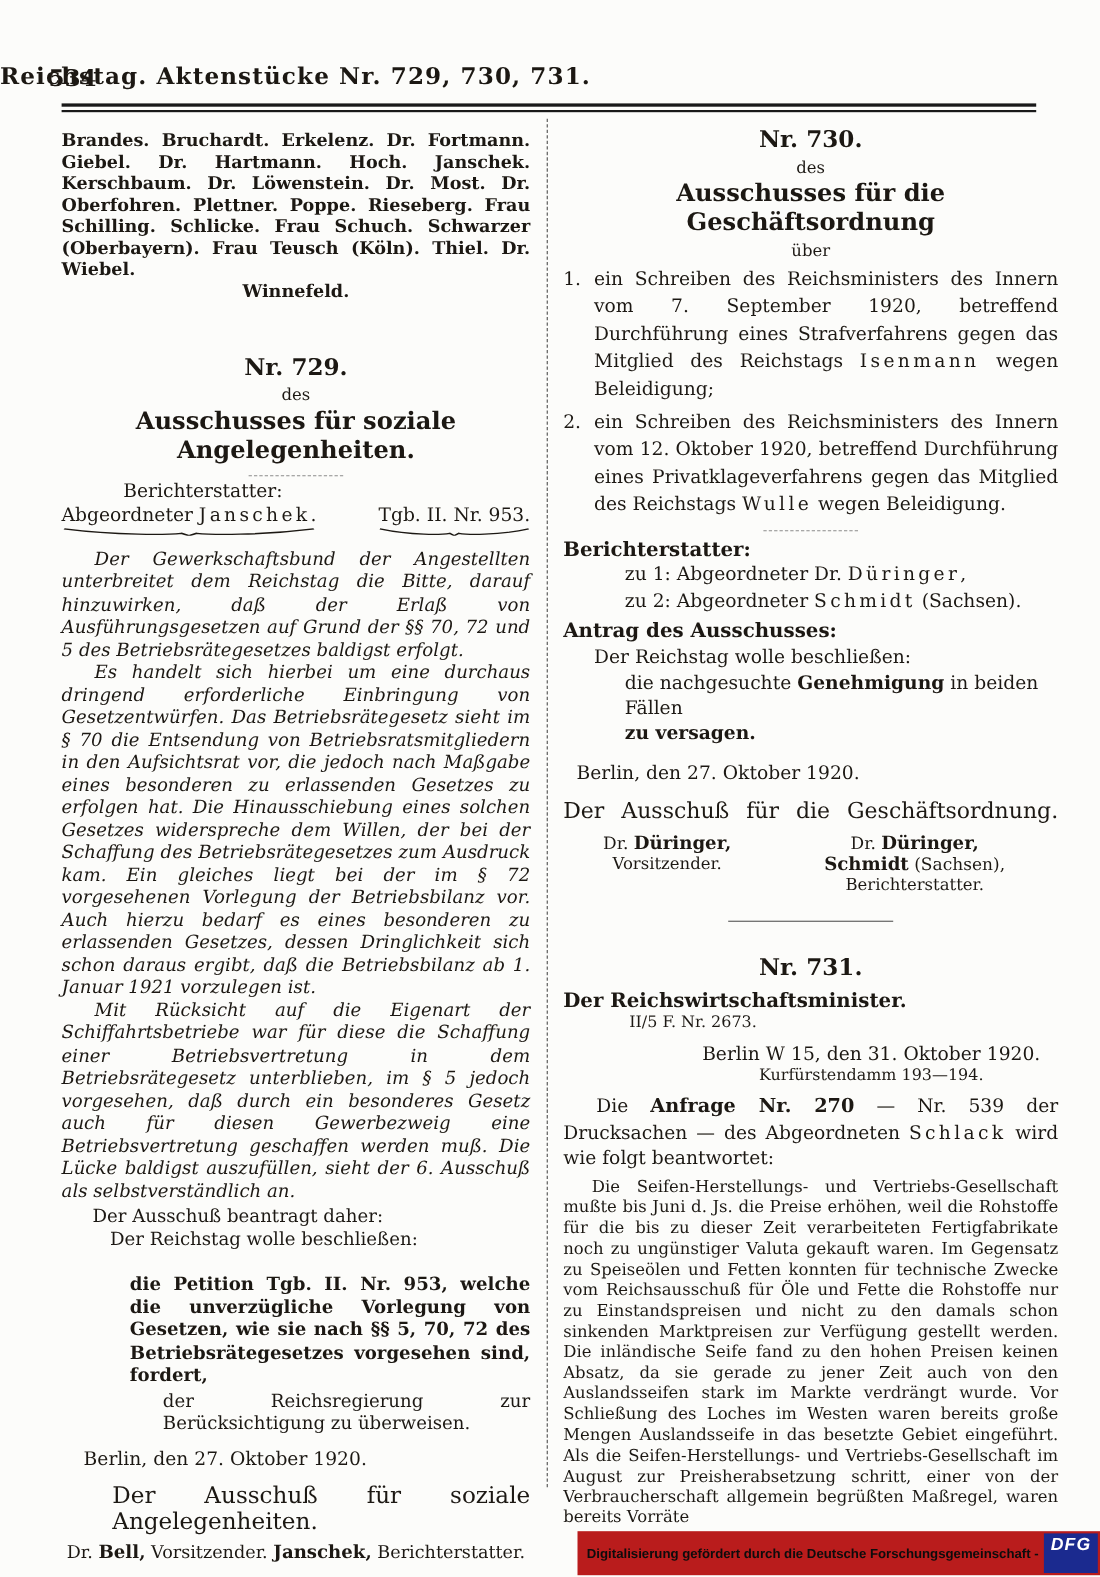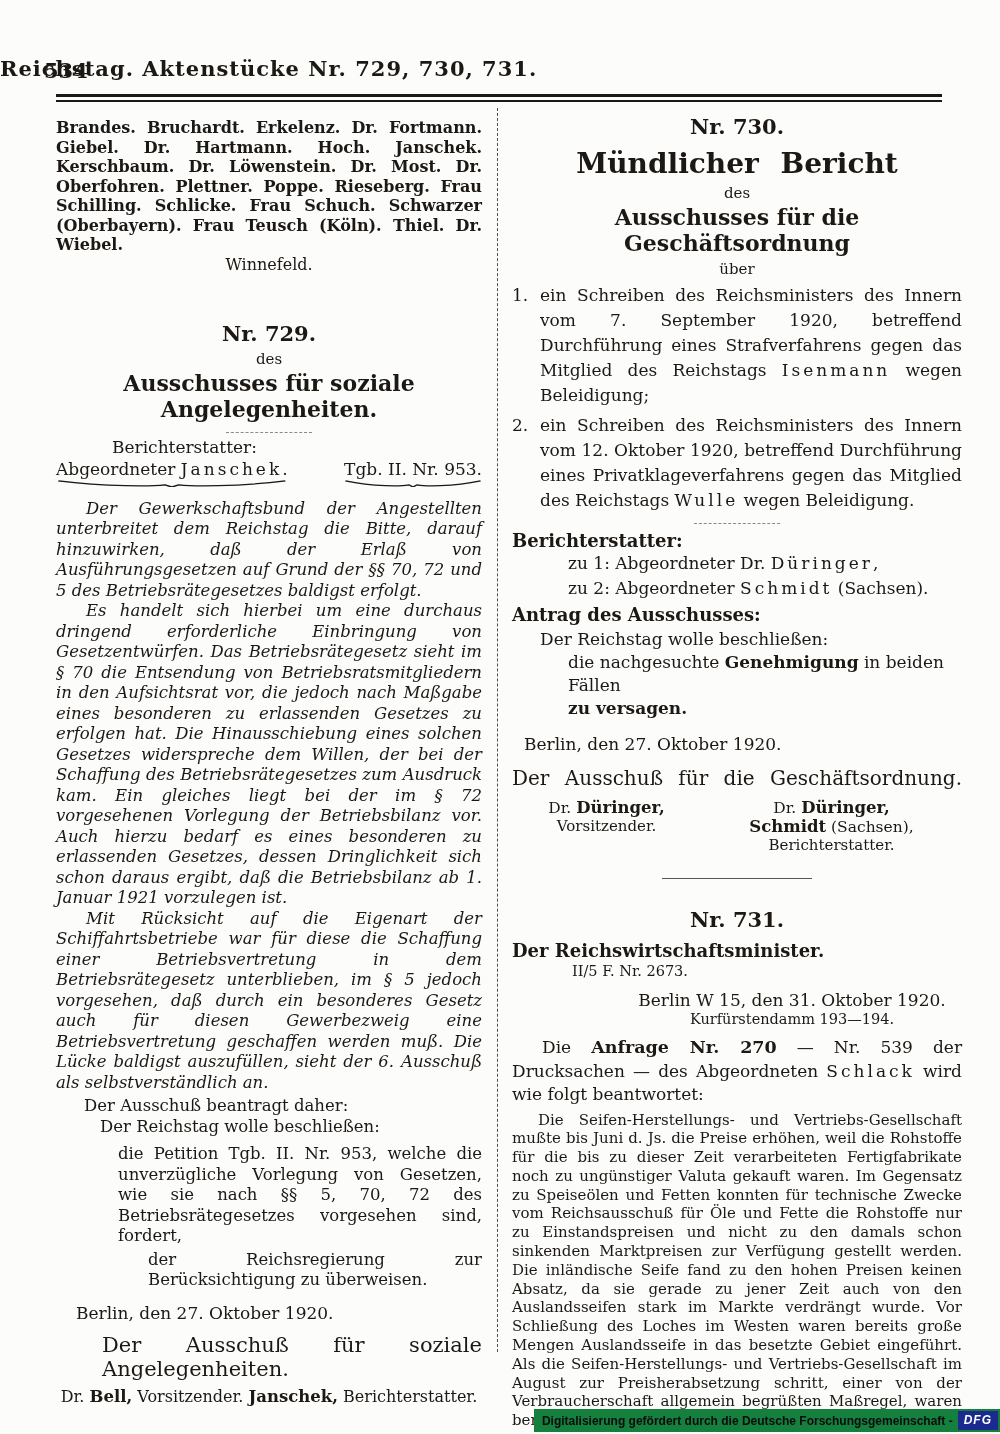--- a/index.html
+++ b/index.html
@@ -9,40 +9,40 @@
   .page-header{position:relative;padding-top:56px;height:34px;}
   .page-num{position:absolute;left:44px;top:58px;font-size:21px;font-weight:bold;}
   .header-title{display:block;font-size:21px;font-weight:bold;letter-spacing:1px;}
   .header-rule{margin:4px 58px 0 56px;height:3px;border-top:3px solid #191919;border-bottom:2px solid #191919;}
   
   .columns{display:flex;align-items:stretch;margin:6px 38px 0 56px;height:1244px;}
   .col-left{flex:none;width:426px;padding-right:15px;}
   .col-right{flex:1;border-left:1px dashed #4d4d4d;padding-left:14px;min-width:0;}
   
   .members{font-weight:bold;font-size:16px;line-height:19.5px;text-align:justify;margin:10px 0 0;}
-  .members-last{font-weight:normal;font-size:16px;line-height:20px;text-align:center;margin:0;}
+  .members-last{font-weight:bold;font-size:16px;line-height:20px;text-align:center;margin:0;}
   .doc-number{margin:0;text-align:center;font-size:21px;font-weight:bold;}
   .mini-rule{width:86px;margin:10px auto 4px;border-top:1px dashed #8a8a8a;height:0;}
   .sperr{letter-spacing:3px;}
   
   .num-729{margin-top:46px;}
   .title-729{margin:8px 0 0;text-align:center;font-size:30px;font-weight:bold;letter-spacing:13px;}
   .des{margin:4px 0 0;text-align:center;font-size:15px;}
   .committee-title{margin:2px 0 0;text-align:center;font-size:22px;font-weight:bold;}
   .rapp-label{font-size:17px;margin:4px 0 0 56px;}
   .rapp-row{display:flex;justify-content:space-between;align-items:flex-end;margin-top:2px;}
   .brace-item{display:inline-block;text-align:center;}
   .brace-item .txt{font-size:17px;}
   svg.brace{display:block;width:100%;height:7px;margin-top:1px;}
   .body{font-size:16.5px;line-height:20.5px;text-align:justify;margin:0;}
   .indent{text-indent:30px;font-style:italic;}
   .first{margin-top:12px;}
   .motion-intro{margin-left:28px;margin-top:3px;}
   .motion-resolve{margin-left:44px;}
-  .motion-text{margin-left:62px;margin-top:7px;}
+  .motion-text{margin-left:62px;margin-top:21px;font-weight:bold;}
   .motion-action{margin-left:92px;margin-top:3px;}
   .date-line{font-size:17px;margin:12px 0 0 20px;}
   .signoff{font-size:21px;margin-top:10px;text-align:justify;text-align-last:justify;margin-left:46px;}
   .sig-line{font-size:16px;margin-top:6px;text-align:center;}
   .sig-line b{font-size:16.5px;}
   
   .num-730{margin-top:6px;}
   .title-730{margin:8px 0 0;text-align:center;font-size:28px;font-weight:bold;word-spacing:12px;}
   .about{margin:4px 0 2px;text-align:center;font-size:15px;}
   .item{display:flex;margin-top:5px;font-size:17px;line-height:25px;}
@@ -68,24 +68,24 @@
   .num-731{margin-top:28px;}
   .sender{font-size:18px;font-weight:bold;margin:8px 0 0;}
   .file-ref{font-size:14.5px;margin:2px 0 0 60px;}
   .date-block{text-align:center;padding-left:110px;margin-top:10px;font-size:17px;line-height:22px;}
   .address{font-size:14.5px;line-height:17px;padding-left:110px;text-align:center;margin:0;}
   .para1-731{font-size:17px;line-height:23.5px;text-align:justify;text-indent:30px;margin:8px 0 0;}
   .para1-731 b{font-size:17.5px;}
   .para2-731{font-size:15px;line-height:18.8px;text-align:justify;text-indent:26px;margin:4px 0 0;}
   
   .dfg-footer{position:absolute;right:0;bottom:2px;display:flex;align-items:center;gap:5px;
-              font-family:"Liberation Sans",sans-serif;padding:2px 2px 2px 8px;background:#15803d;}
+              font-family:"Liberation Sans",sans-serif;padding:2px 2px 2px 8px;background:#b91c1c;}
   .dfg-credit{font-size:12px;font-weight:bold;color:#0c0c0c;}
-  .dfg-logo{background:#1b2a8f;color:#ffffff;font-style:italic;font-weight:bold;font-size:12px;
-            padding:2px 6px 3px;letter-spacing:1px;}
+  .dfg-logo{background:#1b2a8f;color:#ffffff;font-style:italic;font-weight:bold;font-size:16px;
+            padding:2px 6px 16px;letter-spacing:1px;}
   b{font-weight:bold;}
 </style>
 </head>
 <body>
 
 <div class="page">
 
   <header class="page-header">
     <span class="page-num">534</span>
     <span class="header-title">Reichstag. Aktenstücke Nr. 729, 730, 731.</span>
@@ -129,21 +129,20 @@
 
       <p class="date-line">Berlin, den 27. Oktober 1920.</p>
       <div class="signoff">Der Ausschuß für soziale Angelegenheiten.</div>
 
       <p class="sig-line"><span>Dr. </span><b>Bell,</b><span> Vorsitzender.  </span><b>Janschek,</b><span> Berichterstatter.</span></p>
 
     </div>
 
     <div class="col-right">
       <h2 class="doc-number num-730">Nr. 730.</h2>
-      <h1 class="title-730">Mündlicher Bericht</h1>
       <div class="des">des</div>
       <h3 class="committee-title">Ausschusses für die Geschäftsordnung</h3>
       <div class="about">über</div>
 
       <div class="item">
         <span class="item-num">1.</span>
         <span class="item-text"><span>ein Schreiben des Reichsministers des Innern vom 7. September 1920, betreffend Durchführung eines Strafverfahrens gegen das Mitglied des Reichstags </span><span class="sperr">Isenmann</span><span> wegen Beleidigung;</span></span>
       </div>
       <div class="item">
         <span class="item-num">2.</span>

